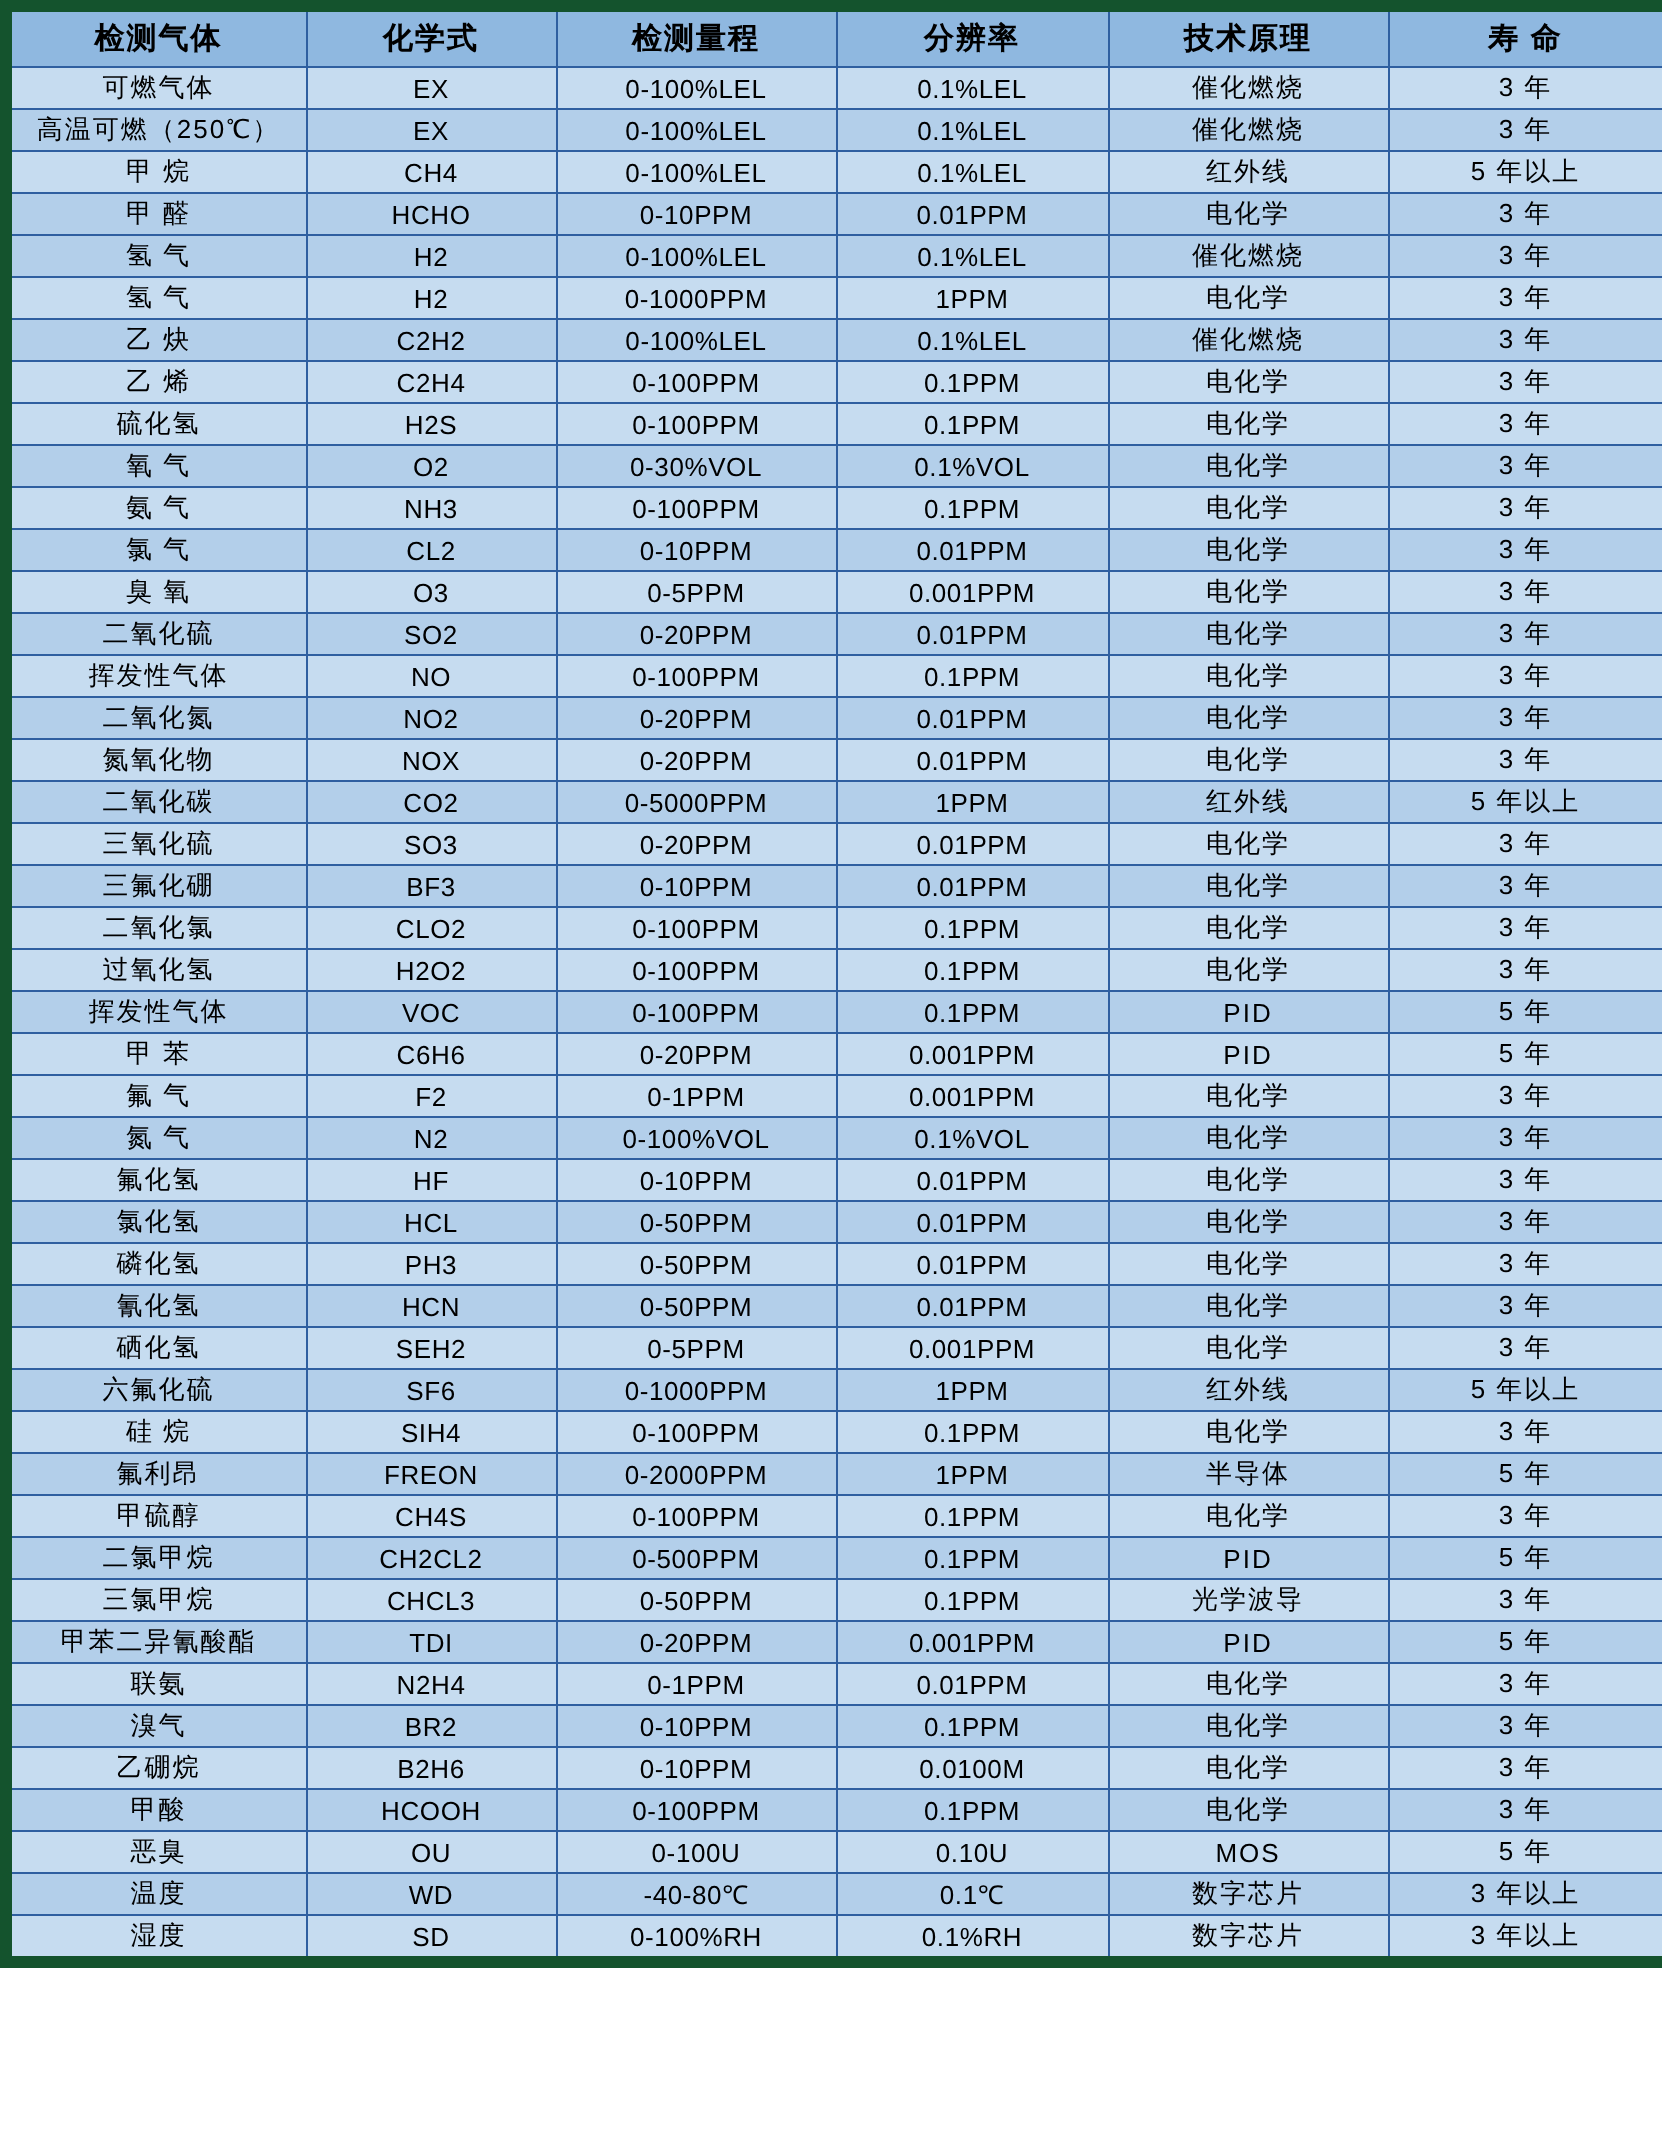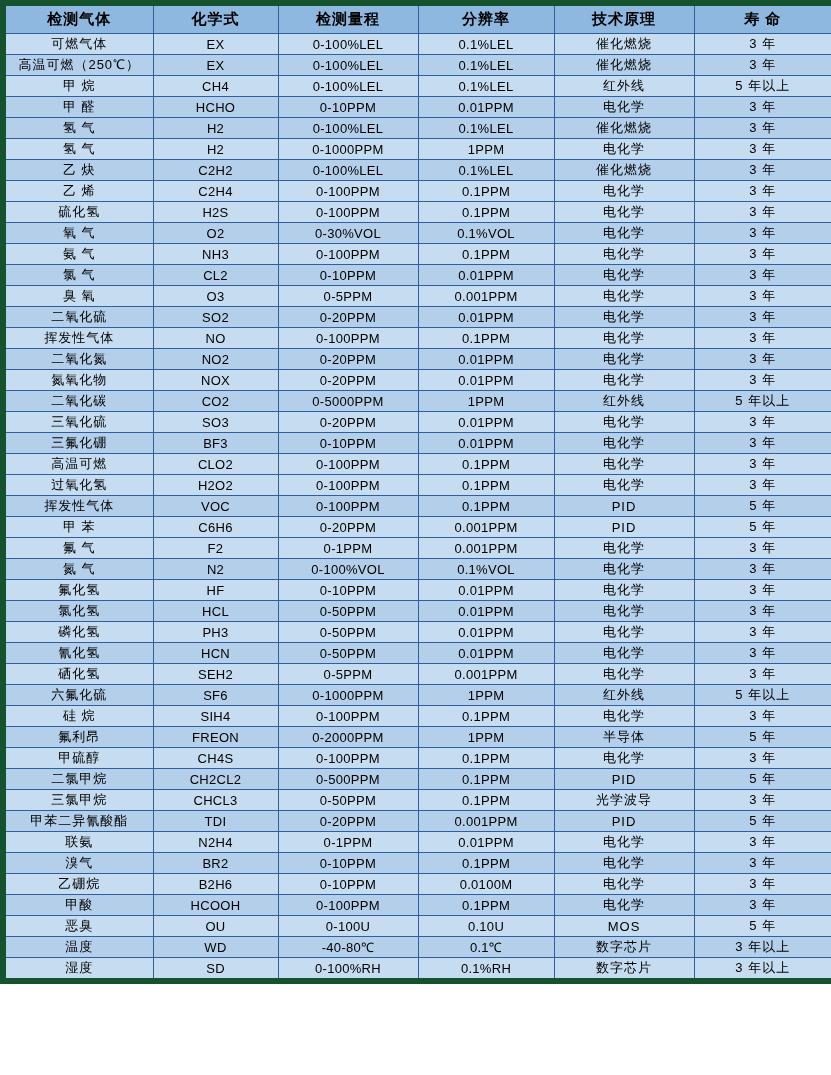--- a/index.html
+++ b/index.html
@@ -248,21 +248,21 @@
         </tr>
         <tr class="even">
           <td class="name-cell">三氟化硼</td>
           <td class="mono">BF3</td>
           <td class="mono">0-10PPM</td>
           <td class="mono">0.01PPM</td>
           <td class="name-cell">电化学</td>
           <td class="life-cell">3 年</td>
         </tr>
         <tr class="odd">
-          <td class="name-cell">高温可燃</td>
+          <td class="name-cell">二氧化氯</td>
           <td class="mono">CLO2</td>
           <td class="mono">0-100PPM</td>
           <td class="mono">0.1PPM</td>
           <td class="name-cell">电化学</td>
           <td class="life-cell">3 年</td>
         </tr>
         <tr class="odd">
           <td class="name-cell">过氧化氢</td>
           <td class="mono">H2O2</td>
           <td class="mono">0-100PPM</td>

